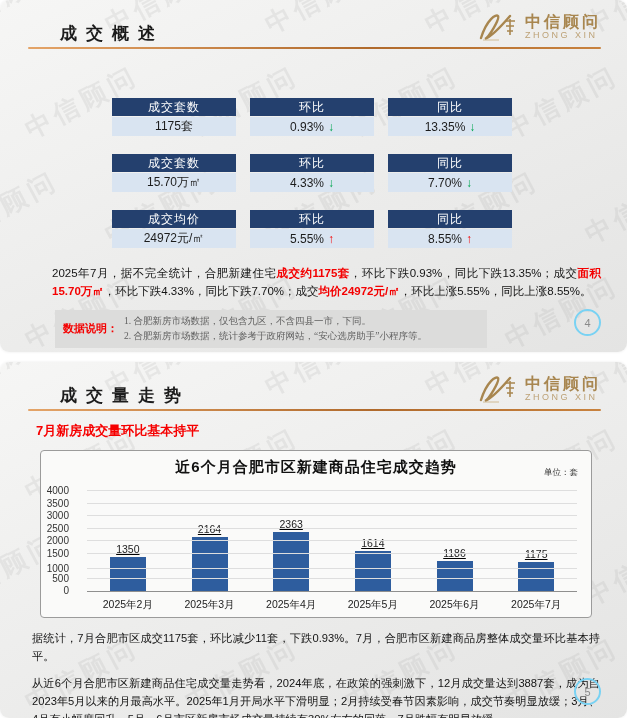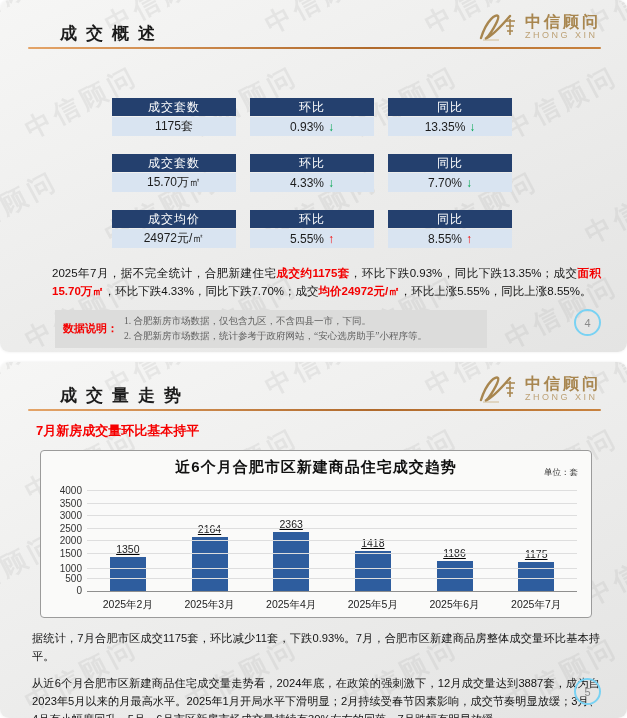--- a/index.html
+++ b/index.html
@@ -59,21 +59,21 @@
   #slide2 .page-badge { right:26px; bottom:13px; }
 
   .chart-panel { position:absolute; left:40px; top:88px; width:552px; height:168px;
                  background:#fafaf9; border:1px solid #9b9b9b; border-radius:4px; }
   .chart-title { position:absolute; left:0; right:0; top:7px; text-align:center;
                  font-size:15px; font-weight:bold; color:#111; letter-spacing:1px; }
   .chart-unit { position:absolute; right:13px; top:16px; font-size:8.5px; color:#333; }
   .plot { position:absolute; left:46px; right:14px; top:40px; bottom:25px;
           border-bottom:1px solid #8f8f8f; }
   .gridline { position:absolute; left:0; right:0; height:1px; background:#dedede; }
-  .ytick { position:absolute; right:100%; margin-right:5px; transform:translateY(-50%);
+  .ytick { position:absolute; right:100%; margin-right:18px; transform:translateY(-50%);
            font-size:10px; color:#333; white-space:nowrap; }
   .bars { position:absolute; inset:0; display:flex; align-items:flex-end; }
   .bar-slot { flex:1; display:flex; flex-direction:column; align-items:center;
               justify-content:flex-end; height:100%;text-decoration:underline; }
   .bar-value { font-size:10.5px; color:#222; margin-bottom:2px; }
   .bar-rect { width:36px; background:#2e5d9e; }
   .xlabels { position:absolute; left:46px; right:14px; bottom:5px; display:flex; }
   .xlabel { flex:1; text-align:center; font-size:10.5px; color:#222; }
 
   .para2 { position:absolute; left:32px; right:27px; top:268px; font-size:11.2px;
@@ -235,21 +235,21 @@
               </div>
               <div class="bar-slot">
                 <div class="bar-value">2164</div>
                 <div class="bar-rect" style="height: 54.1px; background: rgb(46, 93, 158);"></div>
               </div>
               <div class="bar-slot">
                 <div class="bar-value">2363</div>
                 <div class="bar-rect" style="height: 59.075px; background: rgb(46, 93, 158);"></div>
               </div>
               <div class="bar-slot">
-                <div class="bar-value">1418</div>
+                <div class="bar-value">1614</div>
                 <div class="bar-rect" style="height: 40.35px; background: rgb(46, 93, 158);"></div>
               </div>
               <div class="bar-slot">
                 <div class="bar-value">1186</div>
                 <div class="bar-rect" style="height: 29.65px; background: rgb(46, 93, 158);"></div>
               </div>
               <div class="bar-slot">
                 <div class="bar-value">1175</div>
                 <div class="bar-rect" style="height: 29.375px; background: rgb(46, 93, 158);"></div>
               </div>

